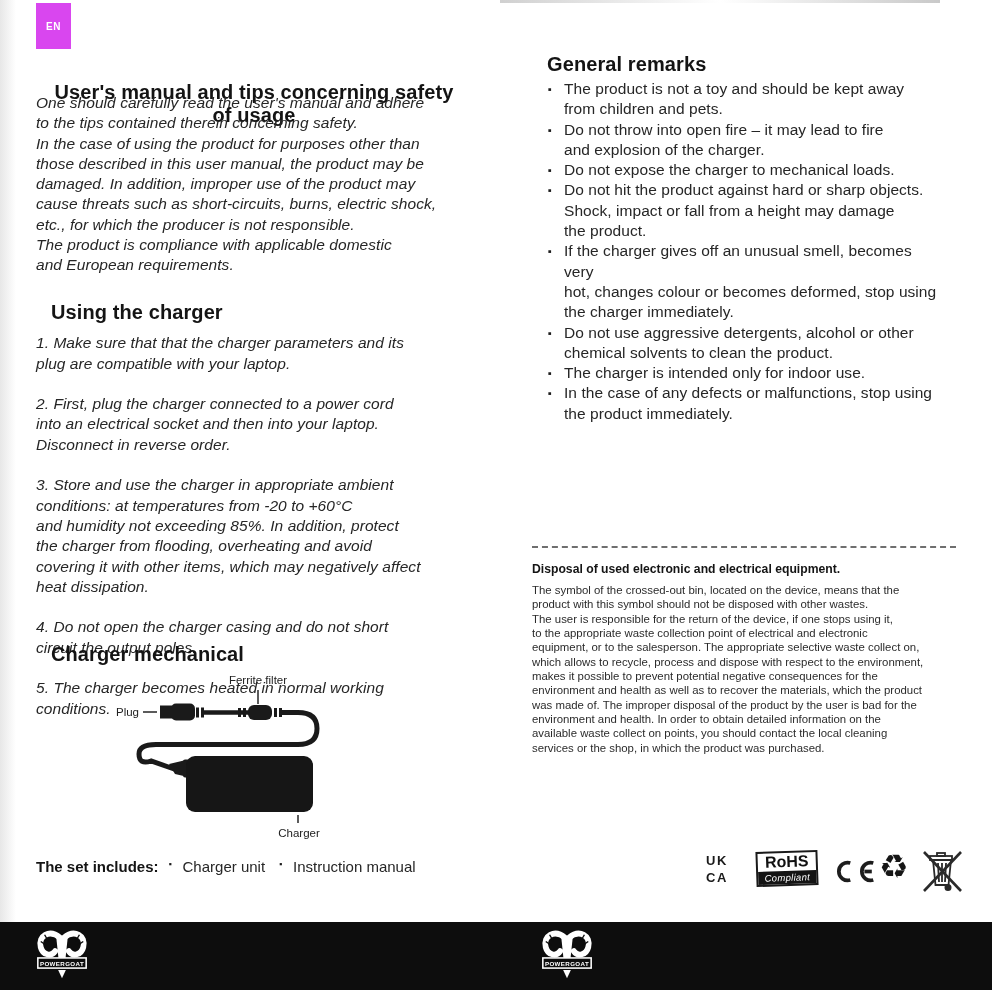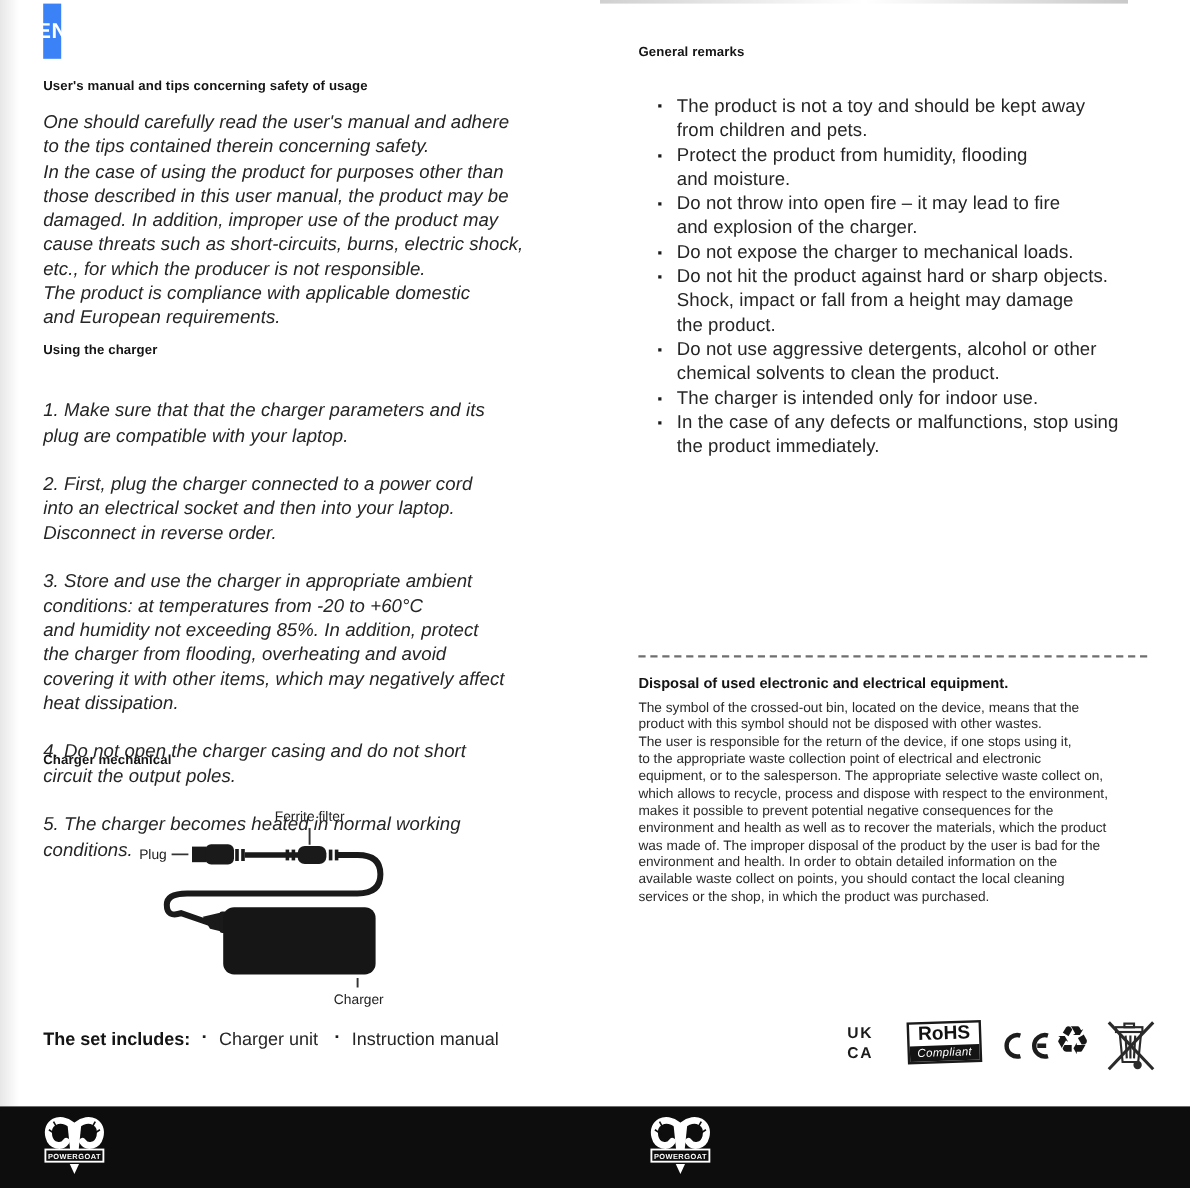--- a/index.html
+++ b/index.html
@@ -17,26 +17,26 @@
   .edge-top{
     position:absolute;left:500px;top:0;width:440px;height:3px;
     background:linear-gradient(90deg,rgba(120,120,120,.35),rgba(255,255,255,0),rgba(120,120,120,.4));
     pointer-events:none;
   }
   .col-left{position:absolute;left:36px;top:0;width:436px;}
   .col-right{position:absolute;left:532px;top:0;width:428px;}
   .abs{position:absolute;left:0;}
 
   .lang-badge{
-    top:3px;width:15px;height:46px;background:#3b82f6;color:#fff;
+    top:3px;width:35px;height:46px;background:#d946ef;color:#fff;
     display:flex;align-items:center;justify-content:center;
-    font-weight:bold;font-size:18px;letter-spacing:.5px;
+    font-weight:bold;font-size:10px;letter-spacing:.5px;
   }
   h2.sec{
-    margin:0;font-size:11px;font-weight:bold;color:#141414;letter-spacing:.1px;
+    margin:15px;font-size:20px;font-weight:bold;color:#141414;letter-spacing:.1px;text-align:center;
   }
   .bodytext{
     font-size:15.5px;line-height:20.3px;white-space:pre-line;letter-spacing:.05px;font-style:italic;
   }
   .numitem{white-space:pre-line;}
 
   
   ul.remarks{list-style:none;margin:16px;padding:0;font-size:15.5px;line-height:20.3px;}
   ul.remarks li{
     position:relative;padding-left:16px;white-space:pre-line;letter-spacing:.05px;
@@ -161,28 +161,29 @@
     <span class="set-item">Instruction manual</span>
   </div>
 </div>
 
 <div class="col-right">
   <h2 class="sec abs" style="top:38px">General remarks</h2>
 
   <ul class="remarks abs" style="top:63px">
     <li>The product is not a toy and should be kept away
 from children and pets.</li>
-    <li>Protect the product from humidity, flooding
-and moisture.</li>
     <li>Do not throw into open fire – it may lead to fire
 and explosion of the charger.</li>
     <li>Do not expose the charger to mechanical loads.</li>
     <li>Do not hit the product against hard or sharp objects.
 Shock, impact or fall from a height may damage
 the product.</li>
+    <li>If the charger gives off an unusual smell, becomes very
+hot, changes colour or becomes deformed, stop using
+the charger immediately.</li>
     <li>Do not use aggressive detergents, alcohol or other
 chemical solvents to clean the product.</li>
     <li>The charger is intended only for indoor use.</li>
     <li>In the case of any defects or malfunctions, stop using
 the product immediately.</li>
   </ul>
 
   <hr class="dashed-sep abs" style="top:546px">
 
   <h3 class="small-heading abs" style="top:562px">Disposal of used electronic and electrical equipment.</h3>

